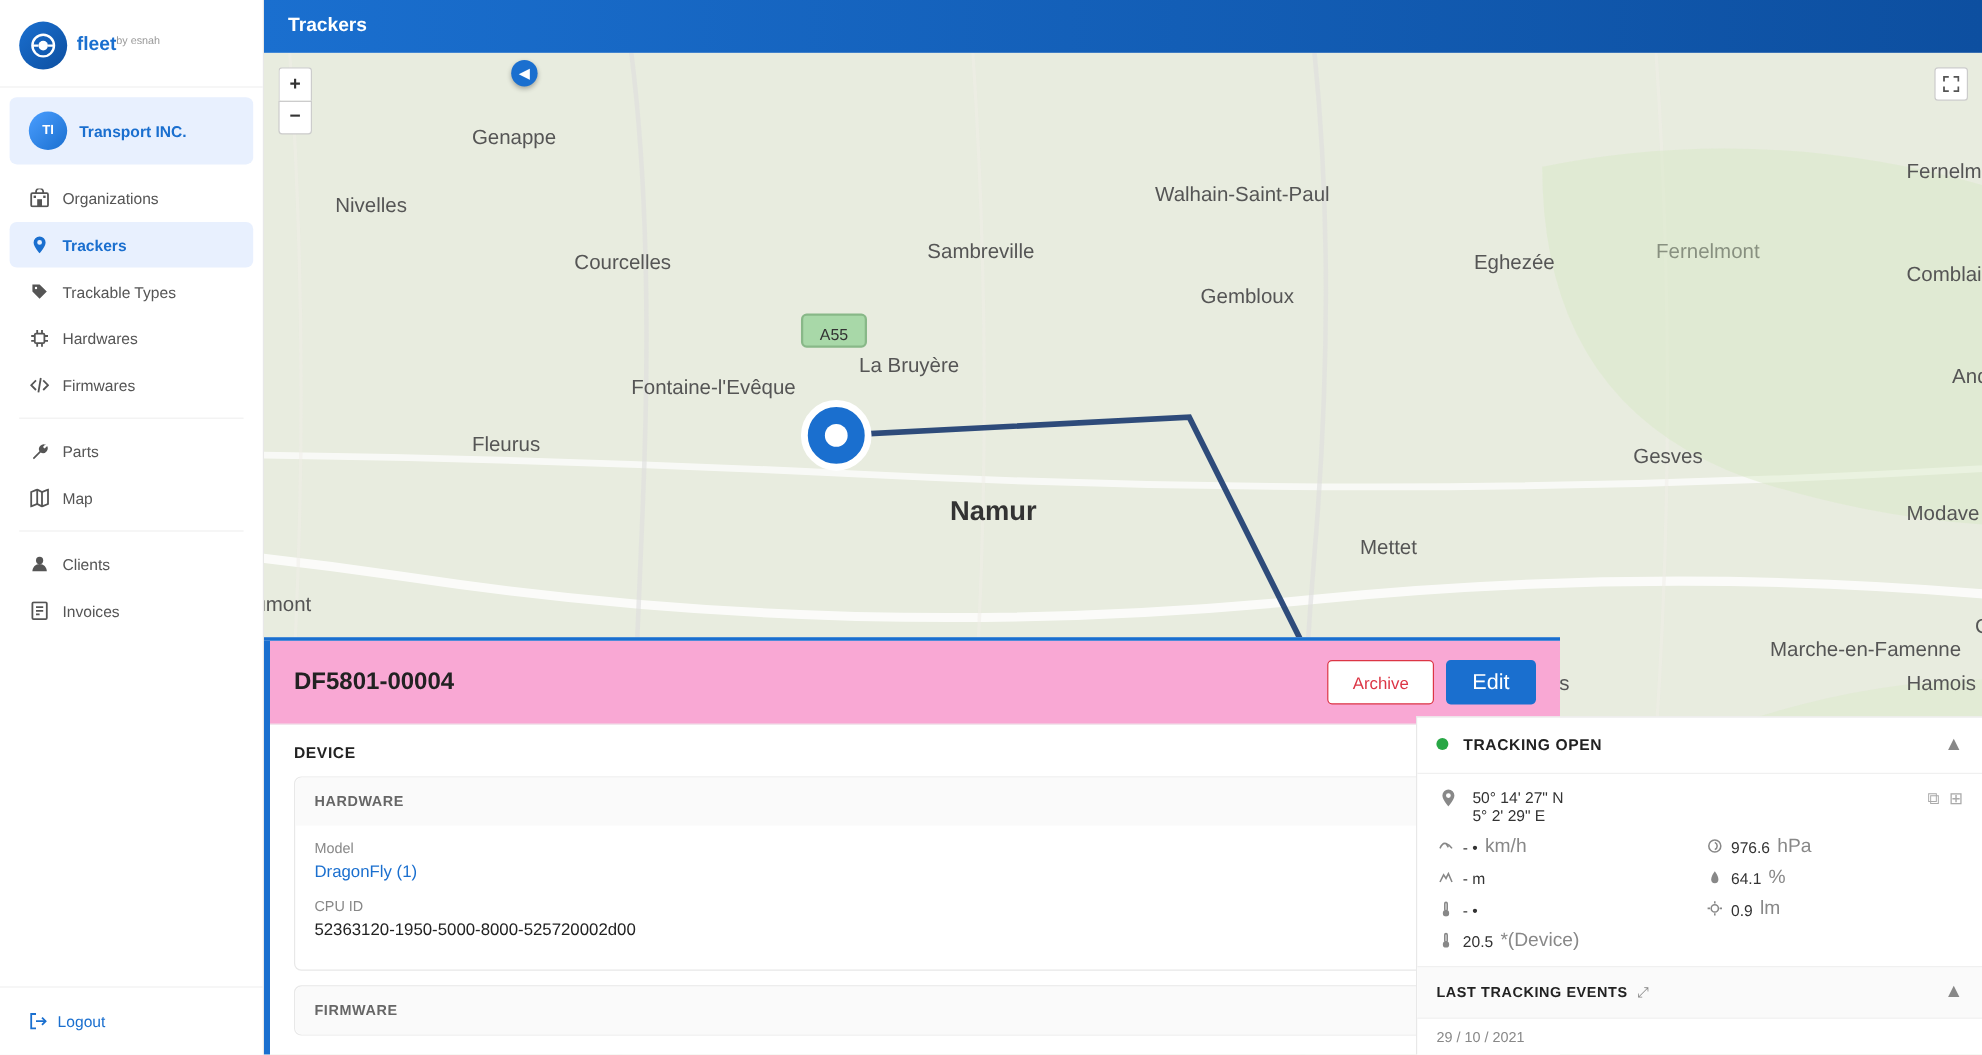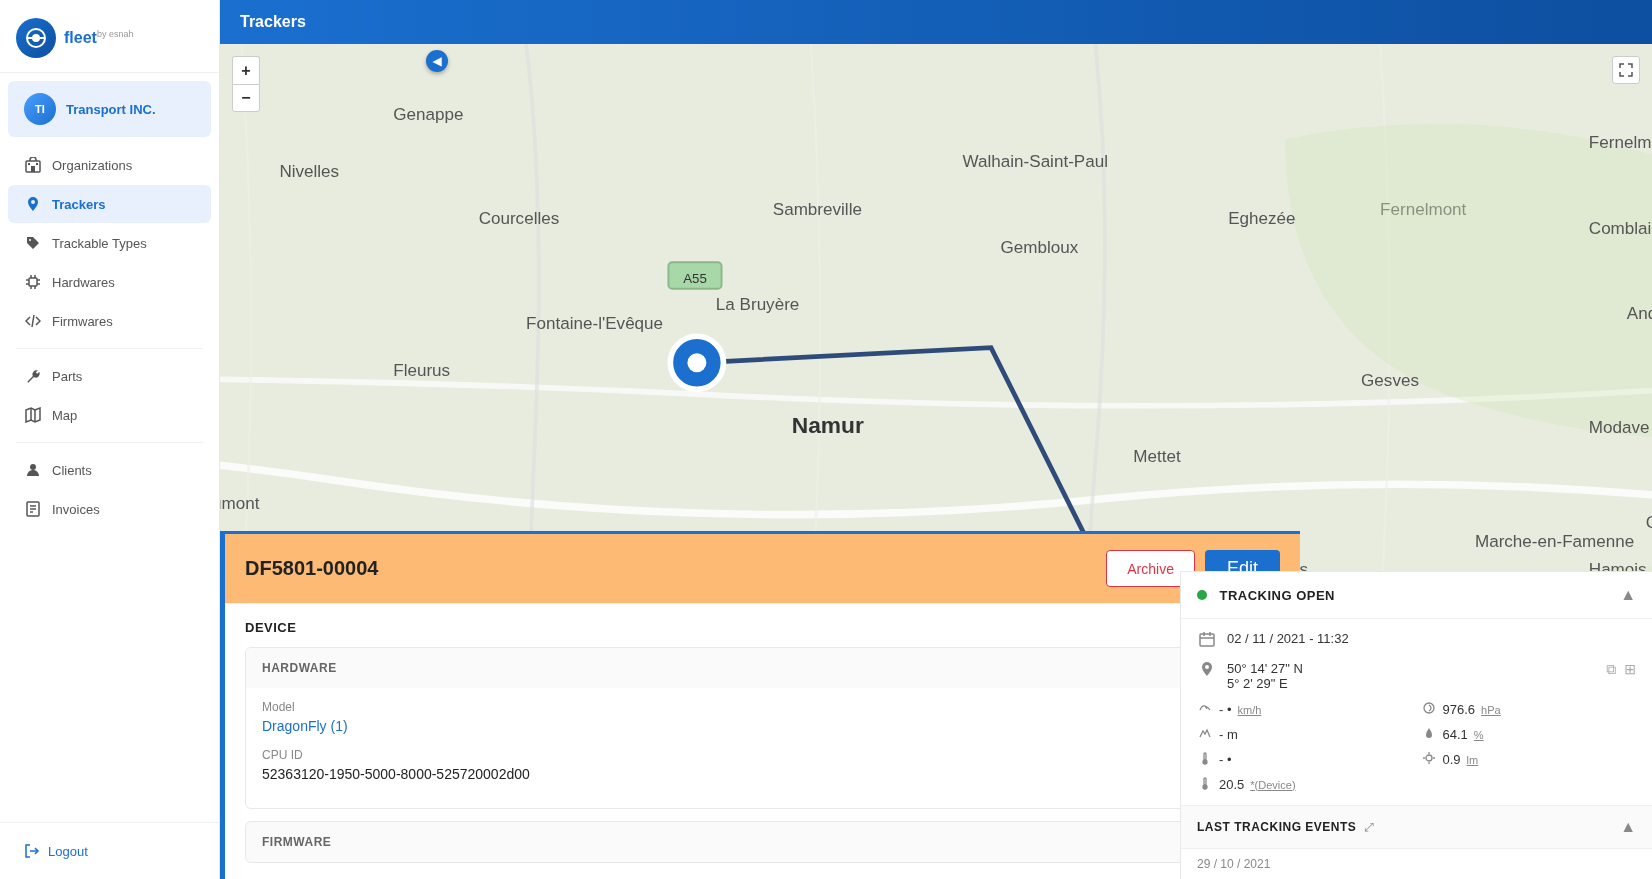--- a/index.html
+++ b/index.html
@@ -168,21 +168,21 @@
       background: white;
       border-top: 3px solid #1a6fcf;
       z-index: 15;
       max-height: 360px;
       overflow-y: auto;
     }
 
     .tracker-header {
       display: flex; align-items: center; justify-content: space-between;
       padding: 16px 20px;
-      background: #fdba74;
+      background: #f9a8d4;
       position: sticky; top: 0;
       border-bottom: 1px solid #f0f0f0;
     }
     .tracker-id {
       font-size: 20px; font-weight: 700; color: #222;
     }
     .tracker-actions { display: flex; gap: 10px; }
     .btn-archive {
       padding: 8px 20px;
       border: 1.5px solid #dc3545;
@@ -275,21 +275,21 @@
     .tracking-metrics {
       display: grid; grid-template-columns: 1fr 1fr;
       gap: 8px;
       margin-top: 4px;
     }
     .metric-row {
       display: flex; align-items: center; gap: 6px;
     }
     .metric-icon { color: #888; font-size: 13px; width: 16px; text-align: center; }
     .metric-value { font-size: 13px; color: #333; }
-    .metric-unit { font-size: 11px; color: #888; text-decoration: underline; }
+    .metric-unit { font-size: 16px; color: #888; }
 
     .last-events-header {
       display: flex; align-items: center; justify-content: space-between;
       padding: 12px 16px;
       border-top: 1px solid #f0f0f0;
       border-bottom: 1px solid #f0f0f0;
       cursor: pointer;
       background: #fafafa;
     }
     .last-events-label { font-size: 12px; font-weight: 700; color: #222; text-transform: uppercase; letter-spacing: 0.5px; }
@@ -647,31 +647,20 @@
     <div class="right-panel">
       <div class="tracking-header">
         <div>
           <span class="tracking-status-dot"></span>
           <span class="tracking-label">TRACKING OPEN</span>
         </div>
         <span style="color:#888;">▲</span>
       </div>
 
       <div class="tracking-body">
-        <div class="tracking-row">
-          <span class="tracking-icon">
-            <svg width="16" height="16" viewBox="0 0 16 16" fill="none" stroke="#888" stroke-width="1.5">
-              <rect x="1" y="3" width="14" height="12" rx="1"></rect>
-              <line x1="1" y1="7" x2="15" y2="7"></line>
-              <line x1="5" y1="1" x2="5" y2="5"></line>
-              <line x1="11" y1="1" x2="11" y2="5"></line>
-            </svg>
-          </span>
-          <span class="tracking-value">02 / 11 / 2021 - 11:32</span>
-        </div>
 
         <div class="tracking-row">
           <span class="tracking-icon">
             <svg width="16" height="16" viewBox="0 0 16 16" fill="#888">
               <path d="M8 1a5 5 0 00-5 5c0 3.5 5 9 5 9s5-5.5 5-9a5 5 0 00-5-5zm0 7a2 2 0 110-4 2 2 0 010 4z"></path>
             </svg>
           </span>
           <div>
             <div class="tracking-value">50° 14' 27" N</div>
             <div class="tracking-value line2">5° 2' 29" E</div>

